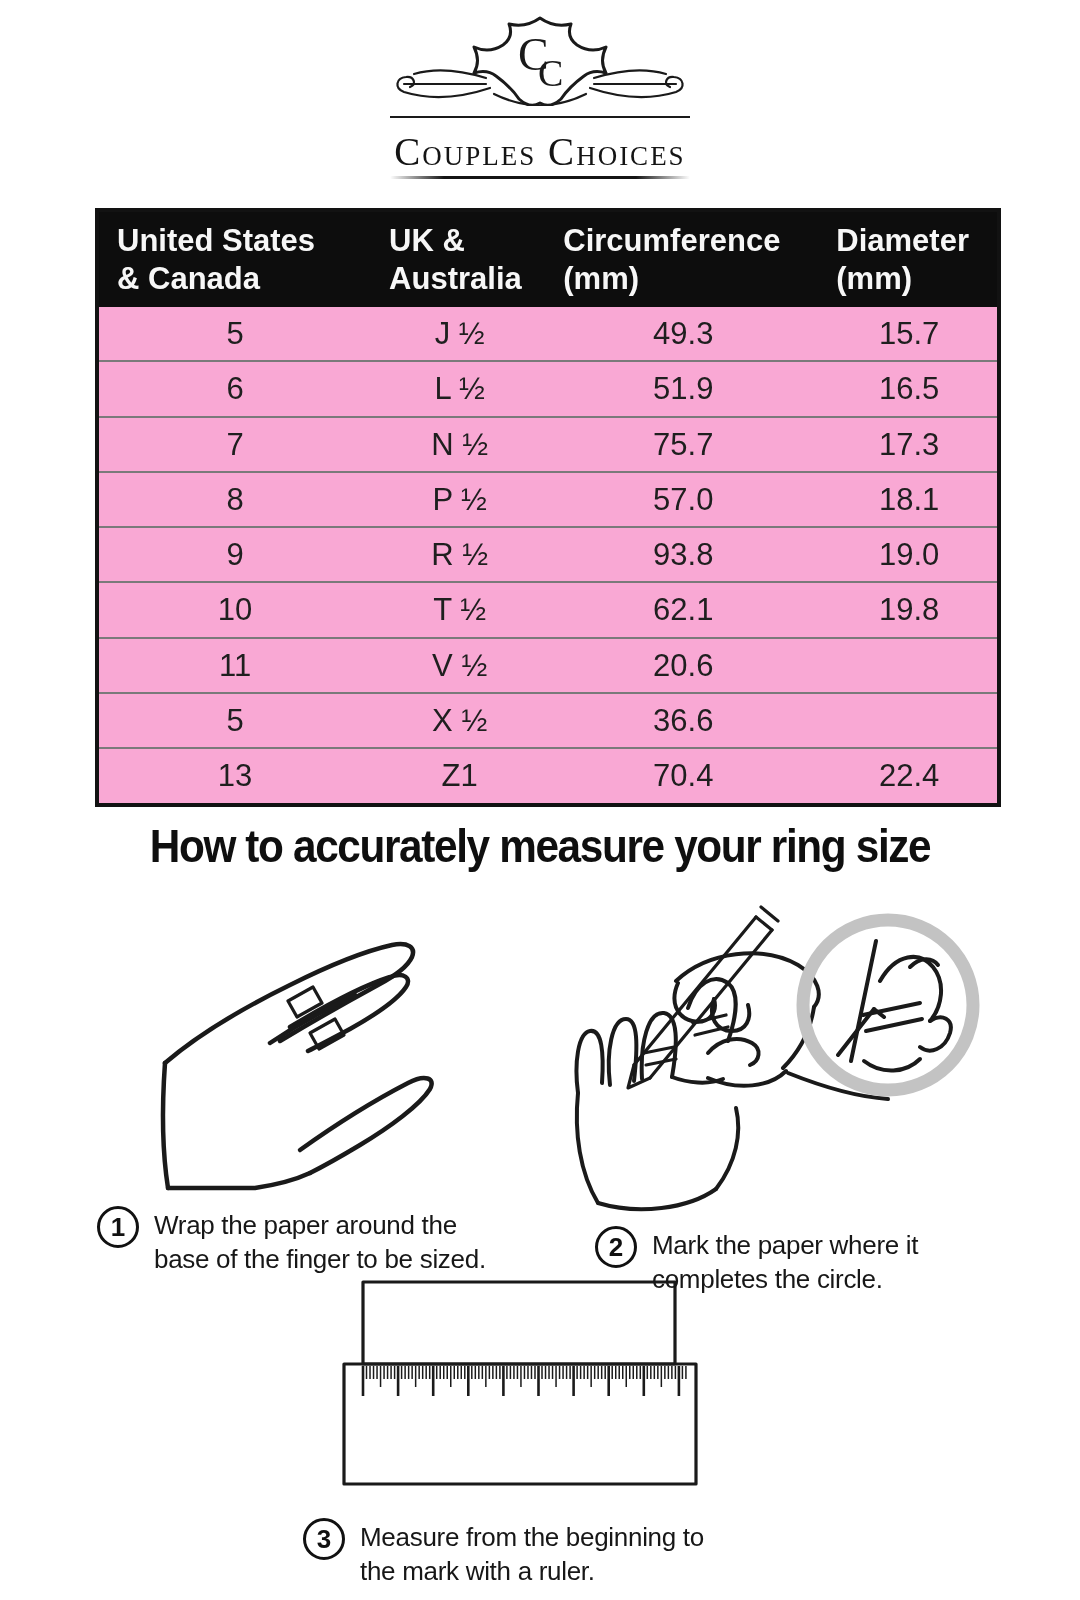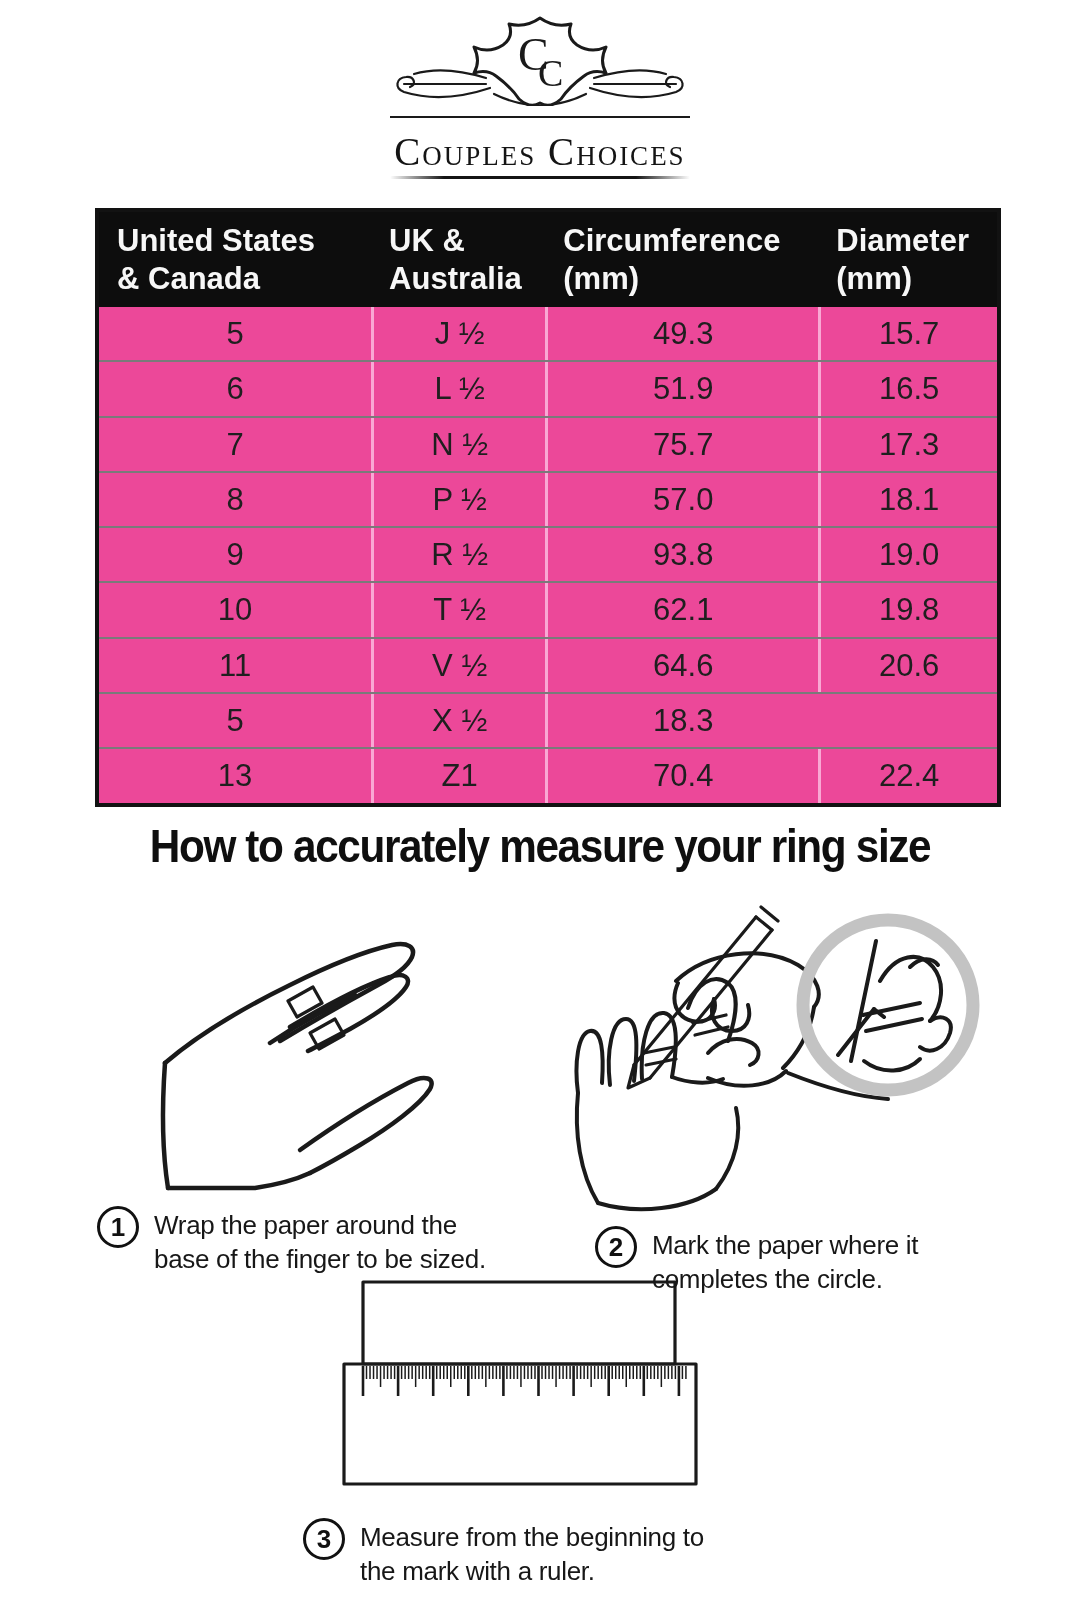--- a/index.html
+++ b/index.html
@@ -25,21 +25,21 @@
     white-space:nowrap;
   }
   .logo-rule.taper{
     height:3px;margin-top:2px;border-radius:2px;
     background:linear-gradient(to right, rgba(0,0,0,0), #141414 18%, #141414 82%, rgba(0,0,0,0));
   }
 
   
   .size-table{
     position:absolute;left:95px;top:208px;width:906px;
-    border:4px solid #121212;box-sizing:border-box;background:#ec4899;
+    border:4px solid #121212;box-sizing:border-box;background:#f9a8d4;
   }
   .thead{
     display:grid;grid-template-columns:30.3% 19.4% 30.4% 19.9%;
     background:var(--header-bg);height:95px;
   }
   .th{
     color:var(--header-text);font-weight:bold;font-size:31px;line-height:38px;
     padding:10px 0 0 18px;box-sizing:border-box;
   }
   .th span{display:block;}
@@ -163,27 +163,26 @@
       </div>
       <div class="tr">
         <div class="td">10</div>
         <div class="td">T ½</div>
         <div class="td">62.1</div>
         <div class="td">19.8</div>
       </div>
       <div class="tr">
         <div class="td">11</div>
         <div class="td">V ½</div>
-        <div class="td">64.6</div>
         <div class="td">20.6</div>
       </div>
       <div class="tr">
         <div class="td">5</div>
         <div class="td">X ½</div>
-        <div class="td">18.3</div>
+        <div class="td">36.6</div>
       </div>
       <div class="tr">
         <div class="td">13</div>
         <div class="td">Z1</div>
         <div class="td">70.4</div>
         <div class="td">22.4</div>
       </div>
     </div>
   </section>
 

